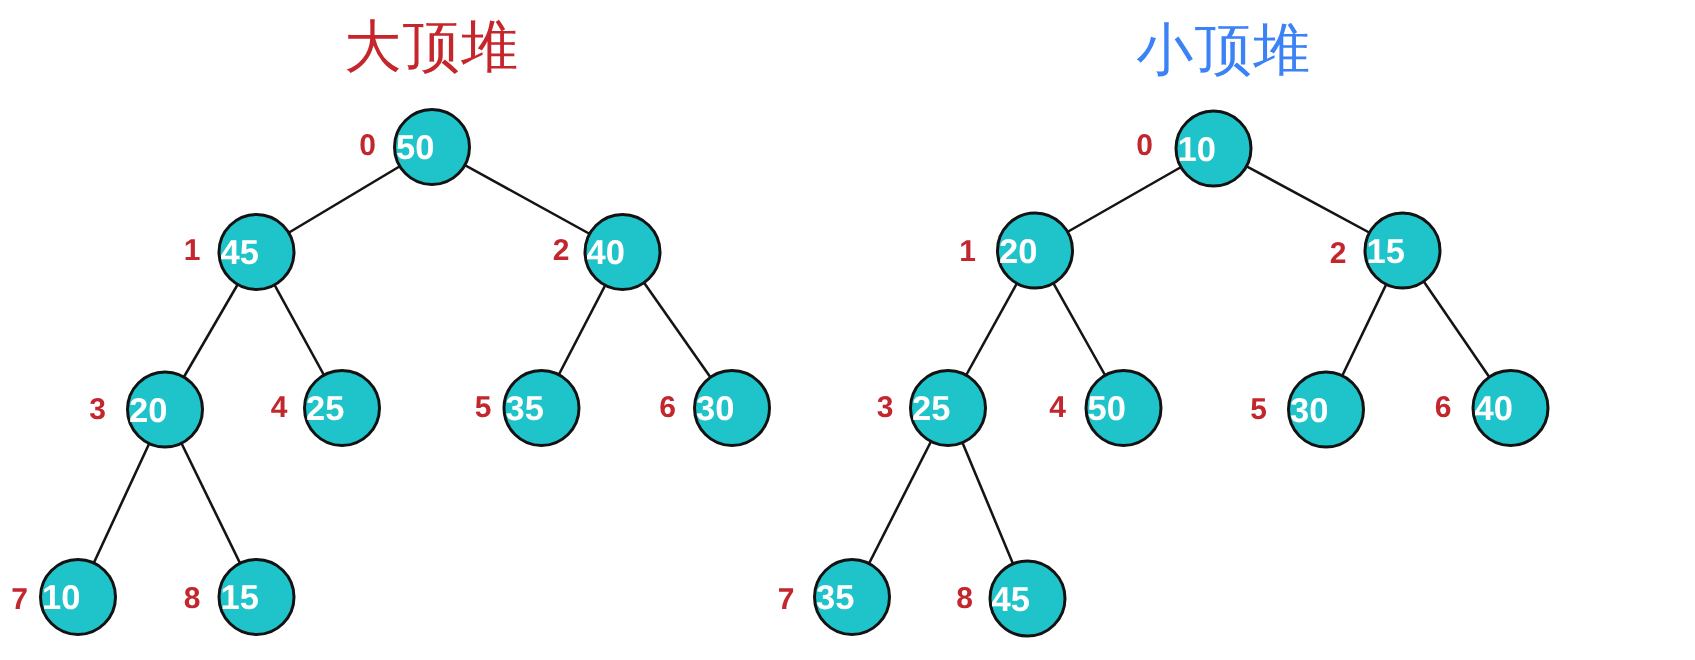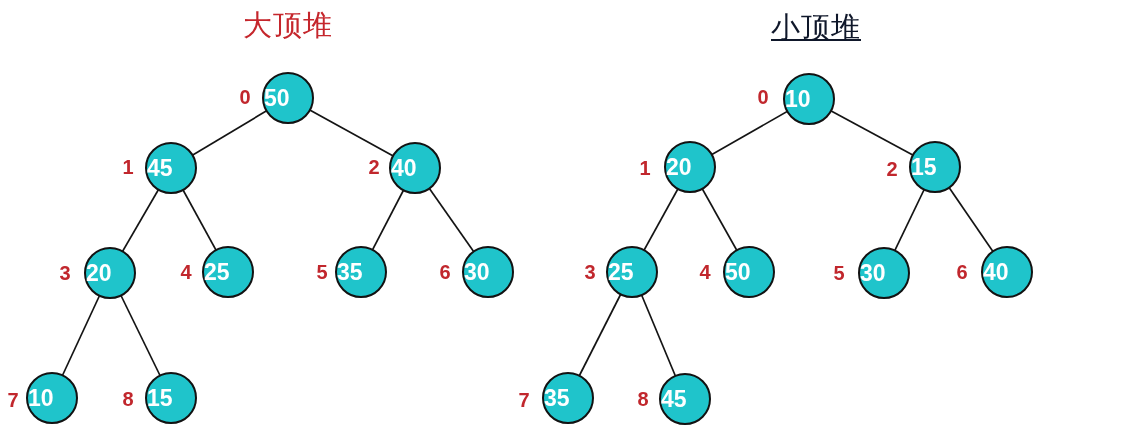--- a/index.html
+++ b/index.html
@@ -23,21 +23,21 @@
     height: 440px;
   }
   .edges-layer line {
     stroke: #141414;
     stroke-width: 1.7;
   }
   .tree-title {
     position: absolute;
     transform: translateX(-50%);
     color: #c5262c;
-    font-size: 29px;
+    font-size: 38px;
     font-weight: 500;
     letter-spacing: 1px;
     white-space: nowrap;
   }
   .node {
     position: absolute;
     width: 52px;
     height: 52px;
     box-sizing: border-box;
     border-radius: 50%;
@@ -78,21 +78,21 @@
       <line x1="809" y1="99" x2="690" y2="167" stroke="#141414"></line>
       <line x1="809" y1="99" x2="935" y2="167" stroke="#141414"></line>
       <line x1="690" y1="167" x2="632" y2="272" stroke="#141414"></line>
       <line x1="690" y1="167" x2="749" y2="272" stroke="#141414"></line>
       <line x1="935" y1="167" x2="884" y2="273" stroke="#141414"></line>
       <line x1="935" y1="167" x2="1007" y2="272" stroke="#141414"></line>
       <line x1="632" y1="272" x2="568" y2="398" stroke="#141414"></line>
       <line x1="632" y1="272" x2="685" y2="399" stroke="#141414"></line>
     </svg>
   <div class="tree-title" style="left: 288px; top: 6px; color: rgb(197, 38, 44);">大顶堆</div>
-  <div class="tree-title" style="left: 816px; top: 8px; color: #0f172a; text-decoration: underline;">小顶堆</div>
+  <div class="tree-title" style="left: 816px; top: 8px; color: #3b82f6;">小顶堆</div>
 <div class="node" style="left: 288px; top: 98px; background: rgb(31, 196, 203); border-color: rgb(18, 18, 18);">
       <span class="node-value" style="color: rgb(255, 255, 255);">50</span>
     </div>
     <div class="index-label" style="left: 245px; top: 97px; color: rgb(193, 39, 45);">0</div>
     <div class="node" style="left: 171px; top: 168px; background: rgb(31, 196, 203); border-color: rgb(18, 18, 18);">
       <span class="node-value" style="color: rgb(255, 255, 255);">45</span>
     </div>
     <div class="index-label" style="left: 128px; top: 167px; color: rgb(193, 39, 45);">1</div>
     <div class="node" style="left: 415px; top: 168px; background: rgb(31, 196, 203); border-color: rgb(18, 18, 18);">
       <span class="node-value" style="color: rgb(255, 255, 255);">40</span>

